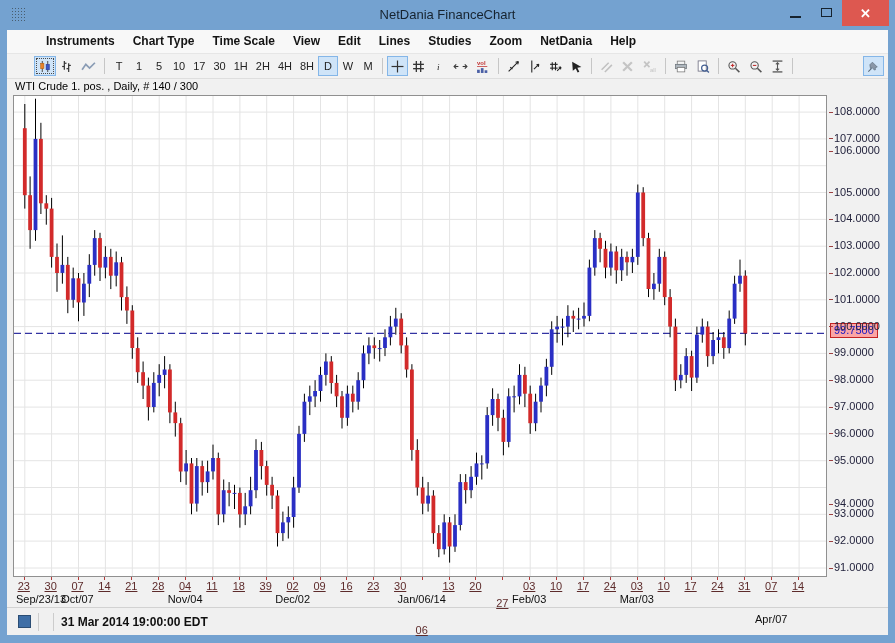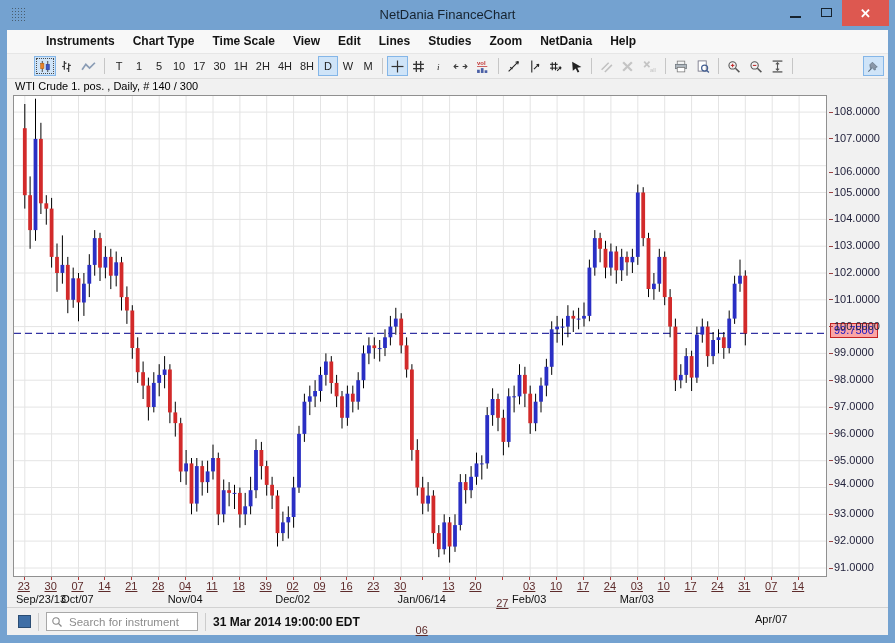--- a/index.html
+++ b/index.html
@@ -596,33 +596,33 @@
             <line x1="726.0" y1="163.6" x2="726.0" y2="195.8" stroke="#000000" stroke-width="1"></line>
             <rect x="724.1" y="179.7" width="3.8" height="8.0" fill="#2a2fc4"></rect>
             <line x1="731.3" y1="174.3" x2="731.3" y2="249.4" stroke="#000000" stroke-width="1"></line>
             <rect x="729.4" y="179.7" width="3.8" height="57.7" fill="#d22a2a"></rect>
           </svg>
       </div>
       <div class="yaxis" id="yaxis">
         <div class="lastprice" id="lastprice" style="top: 228.318px;">99.7500</div>
       <div class="ylab" style="top: 10.0894px;"><i></i>108.0000</div>
           <div class="ylab" style="top: 36.905px;"><i></i>107.0000</div>
-          <div class="ylab" style="top: 70px;"><i></i>106.0000</div>
+          <div class="ylab" style="top: 49px;"><i></i>106.0000</div>
           <div class="ylab" style="top: 90.5363px;"><i></i>105.0000</div>
           <div class="ylab" style="top: 117.352px;"><i></i>104.0000</div>
           <div class="ylab" style="top: 144.168px;"><i></i>103.0000</div>
           <div class="ylab" style="top: 170.983px;"><i></i>102.0000</div>
           <div class="ylab" style="top: 197.799px;"><i></i>101.0000</div>
           <div class="ylab" style="top: 224.615px;"><i></i>100.0000</div>
           <div class="ylab" style="top: 251.43px;"><i></i>99.0000</div>
           <div class="ylab" style="top: 278.246px;"><i></i>98.0000</div>
           <div class="ylab" style="top: 305.061px;"><i></i>97.0000</div>
           <div class="ylab" style="top: 331.877px;"><i></i>96.0000</div>
           <div class="ylab" style="top: 358.693px;"><i></i>95.0000</div>
-          <div class="ylab" style="top: 382px;"><i></i>94.0000</div>
+          <div class="ylab" style="top: 402px;"><i></i>94.0000</div>
           <div class="ylab" style="top: 412.324px;"><i></i>93.0000</div>
           <div class="ylab" style="top: 439.14px;"><i></i>92.0000</div>
           <div class="ylab" style="top: 465.955px;"><i></i>91.0000</div>
         </div>
       <div class="xaxis" id="xaxis">
           <div class="xtickmark" style="left: 10.755px;"></div>
           <div class="xday" style="left: 10.755px;">23</div>
           <div class="xmonth" style="left: 28px;">Sep/23/13</div>
           <div class="xtickmark" style="left: 37.6424px;"></div>
           <div class="xday" style="left: 37.6424px;">30</div>
@@ -688,25 +688,18 @@
           <div class="xday" style="left: 758.225px;">07</div>
           <div class="xmonth" style="left: 758.225px; margin-top: 20px;">Apr/07</div>
           <div class="xtickmark" style="left: 785.113px;"></div>
           <div class="xday" style="left: 785.113px;">14</div>
         </div>
     </div>
 
     <div class="statusbar">
       <div class="status-sq"></div>
       <div class="sbsep"></div>
-      <div class="search">
-        <svg width="12" height="12" viewBox="0 0 12 12">
-          <circle cx="5" cy="5" r="3.2" fill="none" stroke="#888" stroke-width="1.1"></circle>
-          <line x1="7.4" y1="7.4" x2="10.5" y2="10.5" stroke="#888" stroke-width="1.3"></line>
-        </svg>
-        <input type="text" placeholder="Search for instrument" style="">
-      </div>
       <div class="sbsep"></div>
       <div class="datetime">31 Mar 2014 19:00:00 EDT</div>
     </div>
 
   </div>
 </div>
 
 </body></html>

